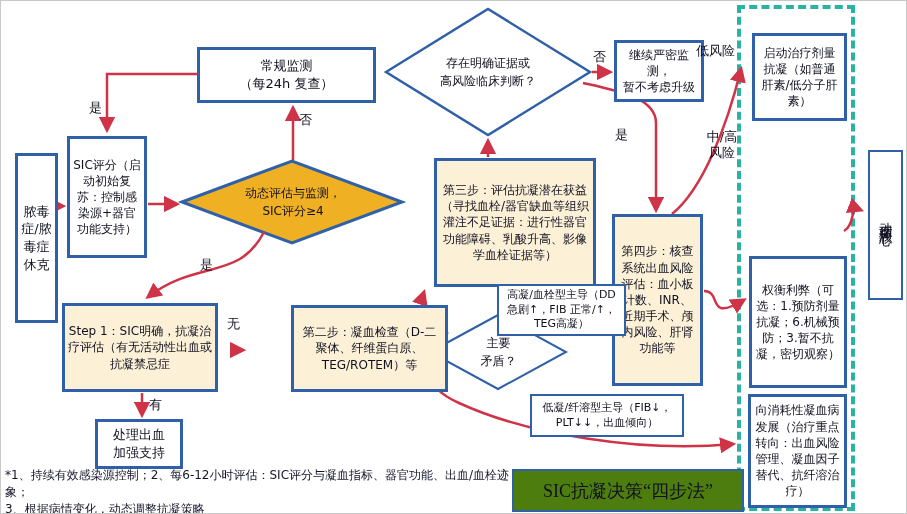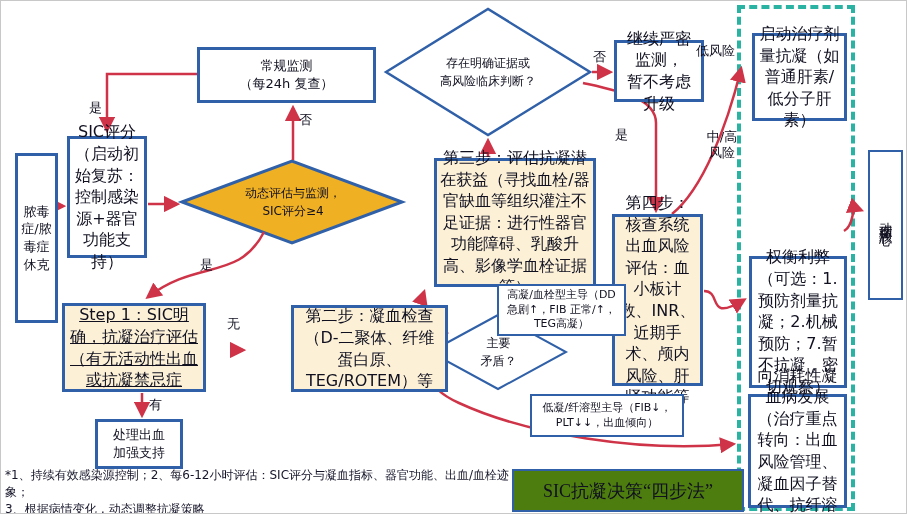--- a/index.html
+++ b/index.html
@@ -4,21 +4,21 @@
 <style>
   html,body{margin:0;padding:0;background:#fff;}
   #canvas{
     position:relative;width:907px;height:514px;background:#ffffff;
     font-family:"DejaVu Sans","Liberation Sans",sans-serif;
     color:#101020;overflow:hidden;border:1px solid #c8c8c8;box-sizing:border-box;
   }
   .node{
     position:absolute;box-sizing:border-box;background:#fff;
     border:3px solid #3060a8;display:flex;align-items:center;justify-content:center;
-    text-align:center;font-size:16px;line-height:1.35;padding:2px 3px;
+    text-align:center;font-size:12px;line-height:1.35;padding:2px 3px;
     white-space:pre-line;z-index:3;
   }
   .cream{background:#fcf1d7;}
   .thin{border-width:2px;}
   .lbl{
     position:absolute;font-size:13px;color:#101020;z-index:4;
     white-space:pre-line;text-align:center;line-height:1.2;
   }
   .dtext{
     position:absolute;z-index:3;display:flex;align-items:center;justify-content:center;
@@ -97,29 +97,29 @@
 
   <div class="node" style="left:613px;top:39px;width:90px;height:62px;">继续严密监测，
 暂不考虑升级</div>
 
   <div class="node" style="left:751px;top:32px;width:95px;height:88px;">启动治疗剂量抗凝（如普通肝素/低分子肝素）</div>
 
   <div class="node cream" style="left:409px;top:157px;width:162px;height:129px;margin-left:24px;">第三步：评估抗凝潜在获益（寻找血栓/器官缺血等组织灌注不足证据：进行性器官功能障碍、乳酸升高、影像学血栓证据等）</div>
 
   <div class="node cream" style="left:611px;top:213px;width:91px;height:172px;">第四步：核查系统出血风险评估：血小板计数、INR、近期手术、颅内风险、肝肾功能等</div>
 
-  <div class="node cream" style="left:61px;top:302px;width:144px;height:89px;text-decoration:underline;">Step 1：SIC明确，抗凝治疗评估（有无活动性出血或抗凝禁忌症</div>
+  <div class="node cream" style="left:61px;top:302px;width:156px;height:89px;">Step 1：SIC明确，抗凝治疗评估（有无活动性出血或抗凝禁忌症</div>
 
   <div class="node cream" style="left:246px;top:304px;width:157px;height:87px;margin-left:44px;">第二步：凝血检查（D-二聚体、纤维蛋白原、TEG/ROTEM）等</div>
 
   <div class="node thin" style="left:496px;top:283px;width:129px;height:52px;font-size:11px;">高凝/血栓型主导（DD急剧↑，FIB 正常/↑，TEG高凝）</div>
 
   <div class="node thin" style="left:529px;top:393px;width:154px;height:43px;font-size:11px;">低凝/纤溶型主导（FIB↓，PLT↓↓，出血倾向）</div>
 
-  <div class="node" style="left:748px;top:255px;width:98px;height:132px;">权衡利弊（可选：1.预防剂量抗凝；2.机械预防；7.暂不抗凝，密切观察）</div>
+  <div class="node" style="left:748px;top:255px;width:98px;height:132px;">权衡利弊（可选：1.预防剂量抗凝；6.机械预防；3.暂不抗凝，密切观察）</div>
 
   <div class="node" style="left:747px;top:393px;width:99px;height:114px;">向消耗性凝血病发展（治疗重点转向：出血风险管理、凝血因子替代、抗纤溶治疗）</div>
 
   <div class="node thin vert" style="left:867px;top:149px;width:35px;height:150px;font-size:13px;">动态循环核心＊</div>
 
   <div class="node" style="left:94px;top:418px;width:88px;height:50px;font-size:13px;">处理出血
 加强支持</div>
 
   <div class="lbl" style="left:88px;top:99px;">是</div>
   <div class="lbl" style="left:298px;top:111px;">否</div>

